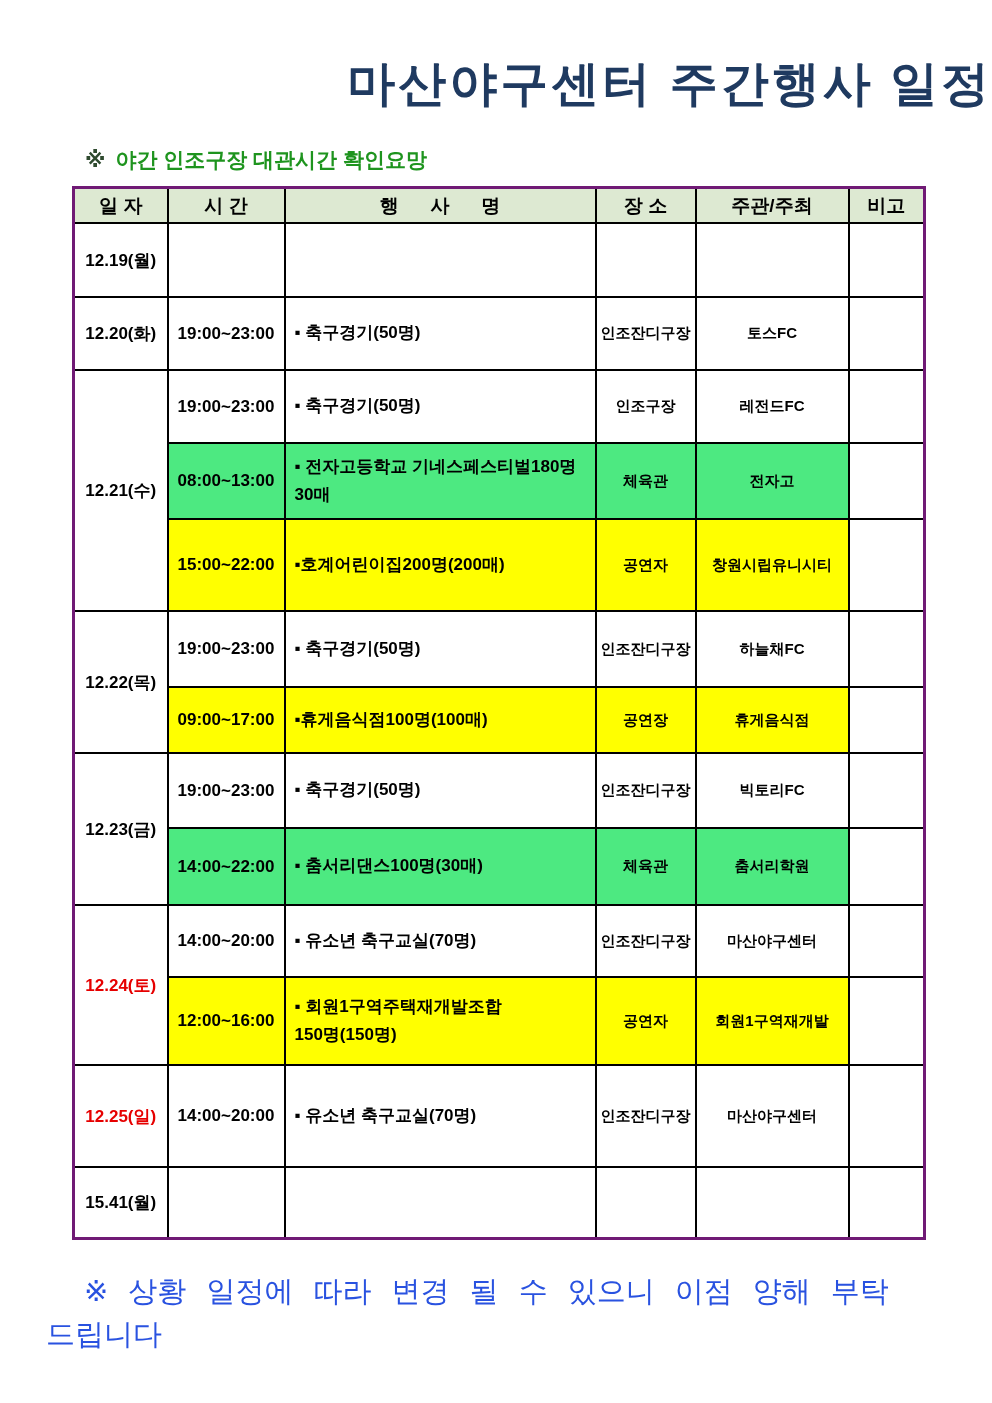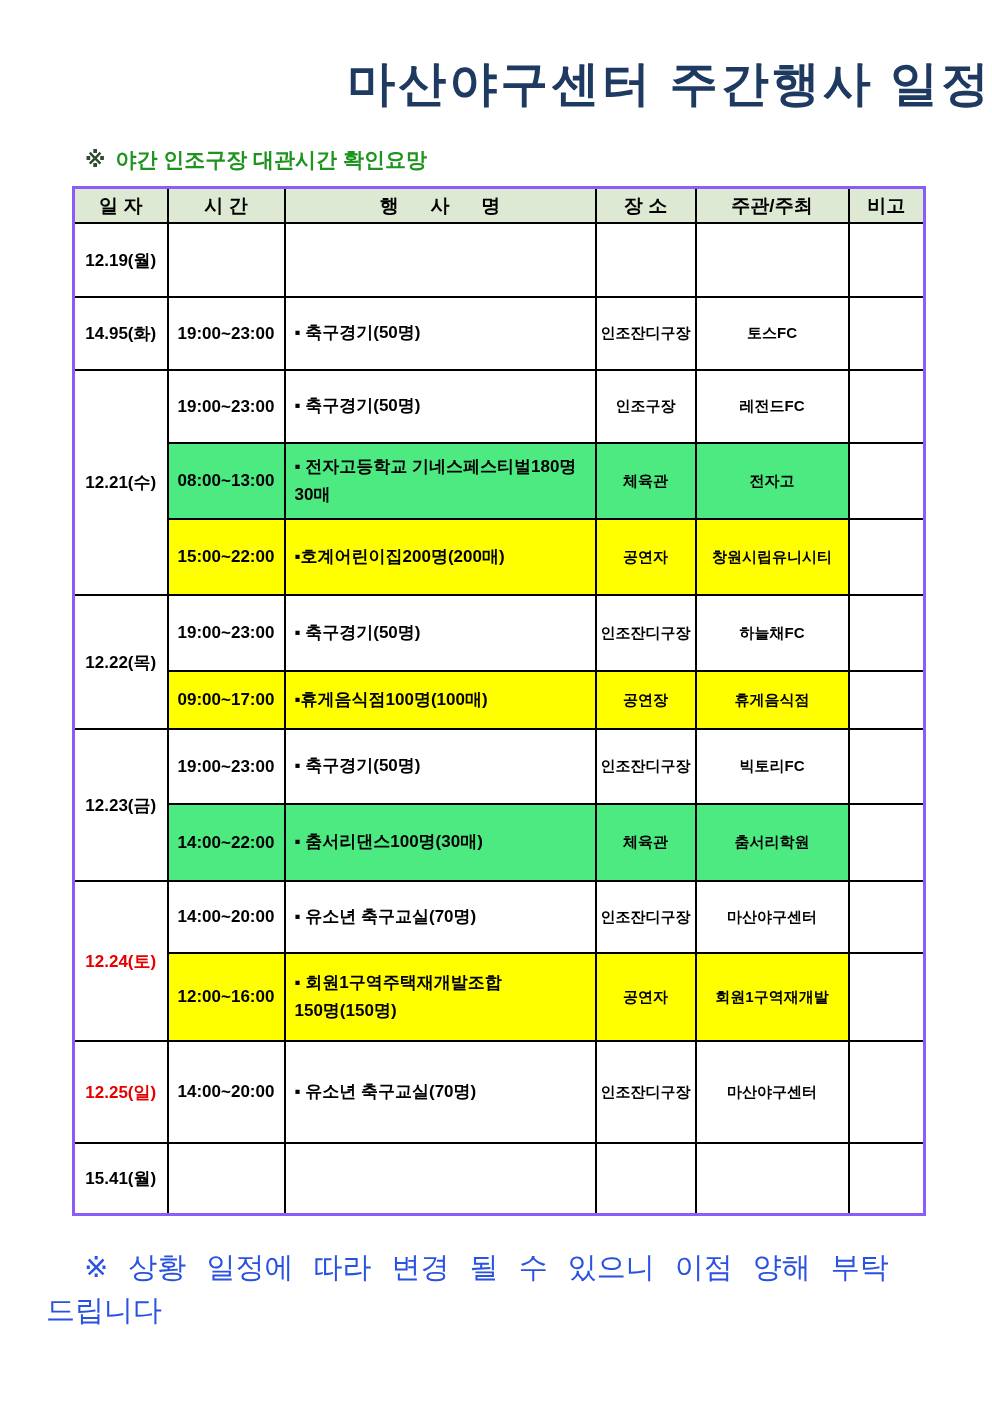--- a/index.html
+++ b/index.html
@@ -17,21 +17,21 @@
   .sub-row{
     width:851px;margin:30px 0 0 72px;
     display:flex;justify-content:space-between;align-items:flex-end;
   }
   .top-note{font-size:21px;font-weight:bold;color:var(--green-text);padding-left:13px;}
   .top-note .marker{color:#2f4a2f;margin-right:10px;}
   .date-range{font-size:21px;font-weight:bold;color:var(--green-text);padding-right:18px;}
   table.schedule{
     border-collapse:collapse;table-layout:fixed;
     width:851px;margin:12px 0 14px 72px;
-    border:3px solid #8b5cf6;
+    border:3px solid #701a75;
   }
   th,td{border:2px solid #000;overflow:hidden;}
   th{
     background:var(--header-bg);font-size:19px;font-weight:bold;color:#000;
     white-space:pre;height:31px;text-align:center;vertical-align:middle;
   }
   td{vertical-align:middle;background:#fff;}
   td.date-c{font-size:17px;font-weight:bold;text-align:center;color:#000000;}
   td.date-c.red{color:var(--date-red);}
   td.time-c{font-size:17px;font-weight:bold;text-align:center;letter-spacing:0px;}
@@ -79,21 +79,21 @@
   <tbody>
       <tr style="height: 74px;">
         <td class="date-c" rowspan="1">12.19(월)</td>
         <td class="time-c"></td>
         <td class="name-c"></td>
         <td class="place-c"></td>
         <td class="org-c"></td>
         <td class="remark-c"></td>
       </tr>
       <tr style="height: 73px;">
-        <td class="date-c" rowspan="1">14.95(화)</td>
+        <td class="date-c" rowspan="1">12.20(화)</td>
         <td class="time-c">19:00~23:00</td>
         <td class="name-c">▪ 축구경기(50명)</td>
         <td class="place-c">인조잔디구장</td>
         <td class="org-c">토스FC</td>
         <td class="remark-c"></td>
       </tr>
       <tr style="height: 73px;">
         <td class="date-c" rowspan="3">12.21(수)</td>
         <td class="time-c">19:00~23:00</td>
         <td class="name-c">▪ 축구경기(50명)</td>
@@ -102,36 +102,36 @@
         <td class="remark-c"></td>
       </tr>
       <tr style="height: 76px;">
         <td class="time-c bg-green">08:00~13:00</td>
         <td class="name-c bg-green">▪ 전자고등학교 기네스페스티벌180명
 30매</td>
         <td class="place-c bg-green">체육관</td>
         <td class="org-c bg-green">전자고</td>
         <td class="remark-c"></td>
       </tr>
-      <tr style="height: 76px;">
+      <tr style="height: 92px;">
         <td class="time-c bg-yellow">15:00~22:00</td>
         <td class="name-c bg-yellow">▪호계어린이집200명(200매)</td>
         <td class="place-c bg-yellow">공연자</td>
         <td class="org-c bg-yellow">창원시립유니시티</td>
         <td class="remark-c"></td>
       </tr>
       <tr style="height: 76px;">
         <td class="date-c" rowspan="2">12.22(목)</td>
         <td class="time-c">19:00~23:00</td>
         <td class="name-c">▪ 축구경기(50명)</td>
         <td class="place-c">인조잔디구장</td>
         <td class="org-c">하늘채FC</td>
         <td class="remark-c"></td>
       </tr>
-      <tr style="height: 58px;">
+      <tr style="height: 66px;">
         <td class="time-c bg-yellow">09:00~17:00</td>
         <td class="name-c bg-yellow">▪휴게음식점100명(100매)</td>
         <td class="place-c bg-yellow">공연장</td>
         <td class="org-c bg-yellow">휴게음식점</td>
         <td class="remark-c"></td>
       </tr>
       <tr style="height: 75px;">
         <td class="date-c" rowspan="2">12.23(금)</td>
         <td class="time-c">19:00~23:00</td>
         <td class="name-c">▪ 축구경기(50명)</td>

